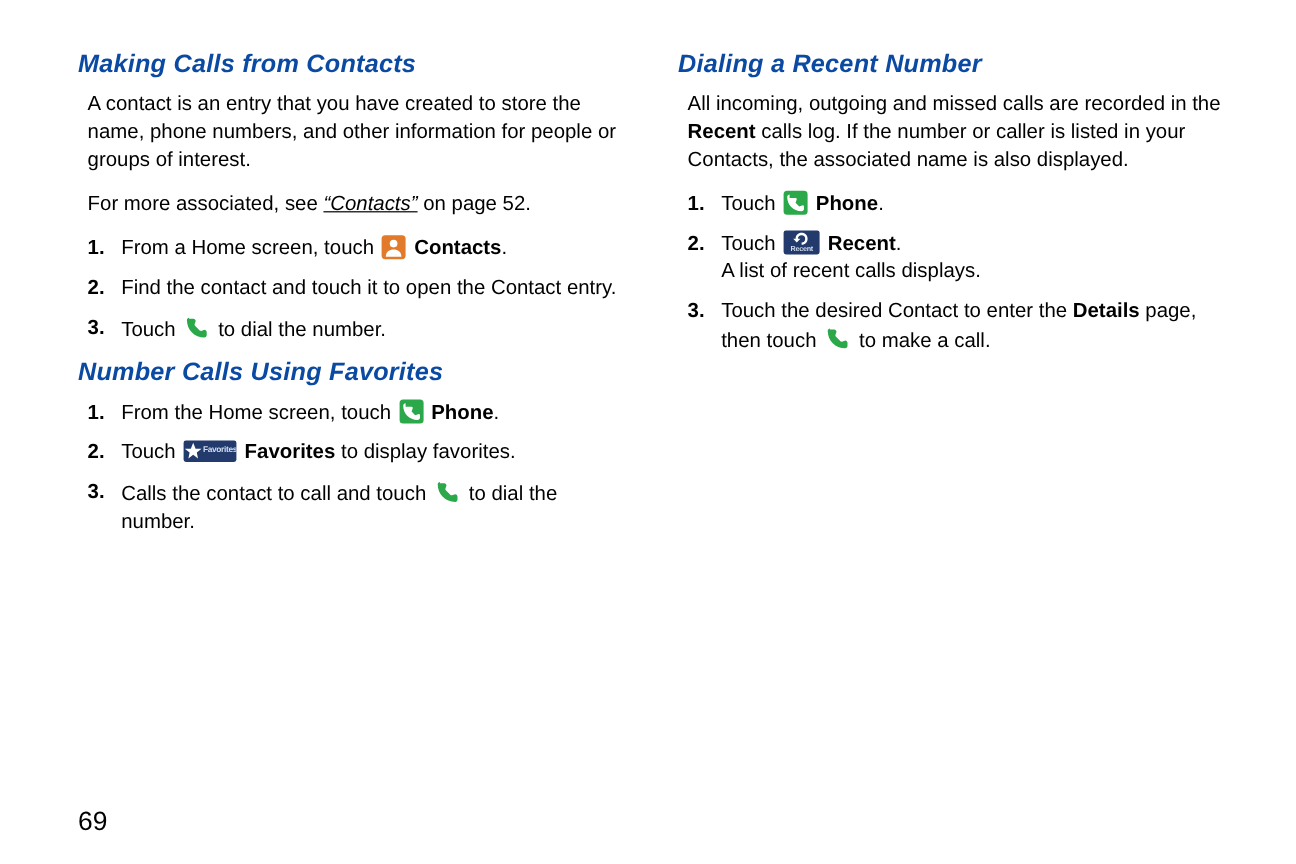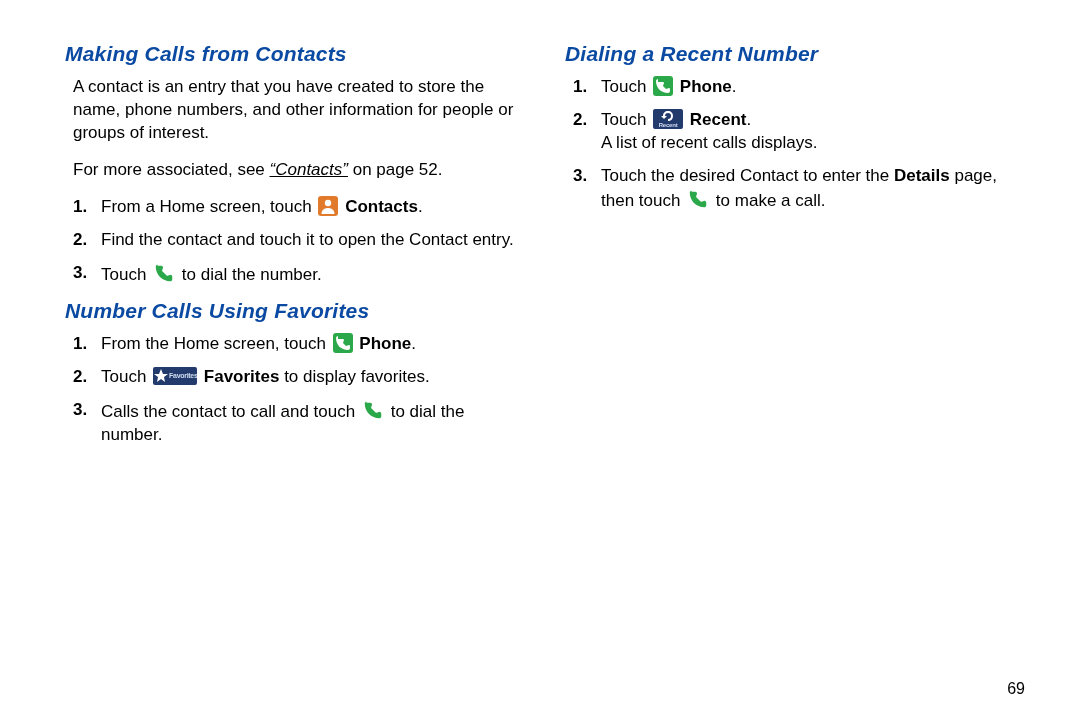--- a/index.html
+++ b/index.html
@@ -13,21 +13,20 @@
     font-size: 17px;
     line-height: 1.35;
   }
   .page {
     box-sizing: border-box;
     width: 1080px;
     height: 720px;
     padding: 40px 55px 20px 65px;
     display: flex;
     flex-direction: column;
-    align-items: flex-end;
   }
   .columns {
     display: flex;
     flex: 1 1 auto;
     gap: 40px;
   }
   .col {
     flex: 1 1 50%;
     min-width: 0;
   }
@@ -110,21 +109,21 @@
     left: 0; right: 0; bottom: 0;
     color: #d0dcf0;
     font-size: 6px;
     line-height: 8px;
     text-align: center;
     font-weight: 600;
     letter-spacing: -0.2px;
   }
   .page-number {
     margin-top: auto;
-    font-size: 16px;
+    font-size: 22px;
     padding-top: 40px;
   }
 </style>
 </head>
 <body>
 
 <div class="page">
   <div class="columns">
 
     <div class="col">
@@ -211,20 +210,23 @@
           </span>
         </li>
       </ol>
 
     </div>
 
     <div class="col">
 
       <h3 class="section">Dialing a Recent Number</h3>
 
+      <p class="block">
+        <span>All incoming, outgoing and missed calls are recorded in the </span><span class="b">Recent</span><span> calls log. If the number or caller is listed in your Contacts, the associated name is also displayed.</span>
+      </p>
 
       <ol class="steps">
         <li>
           <span class="num">1.</span>
           <span class="body">
             <span>Touch </span>
             <span class="icon icon-phone2">
               <svg viewBox="0 0 20 20" width="20" height="20">
                   <path d="M5 3C4 3 3 4 3 5c0 7 5 12 12 12 1 0 2-1 2-2v-2c0-1-1-1-1-1l-3 1-3-3 1-3s0-1-1-1H5z" fill="#fff"></path>
                 </svg>

